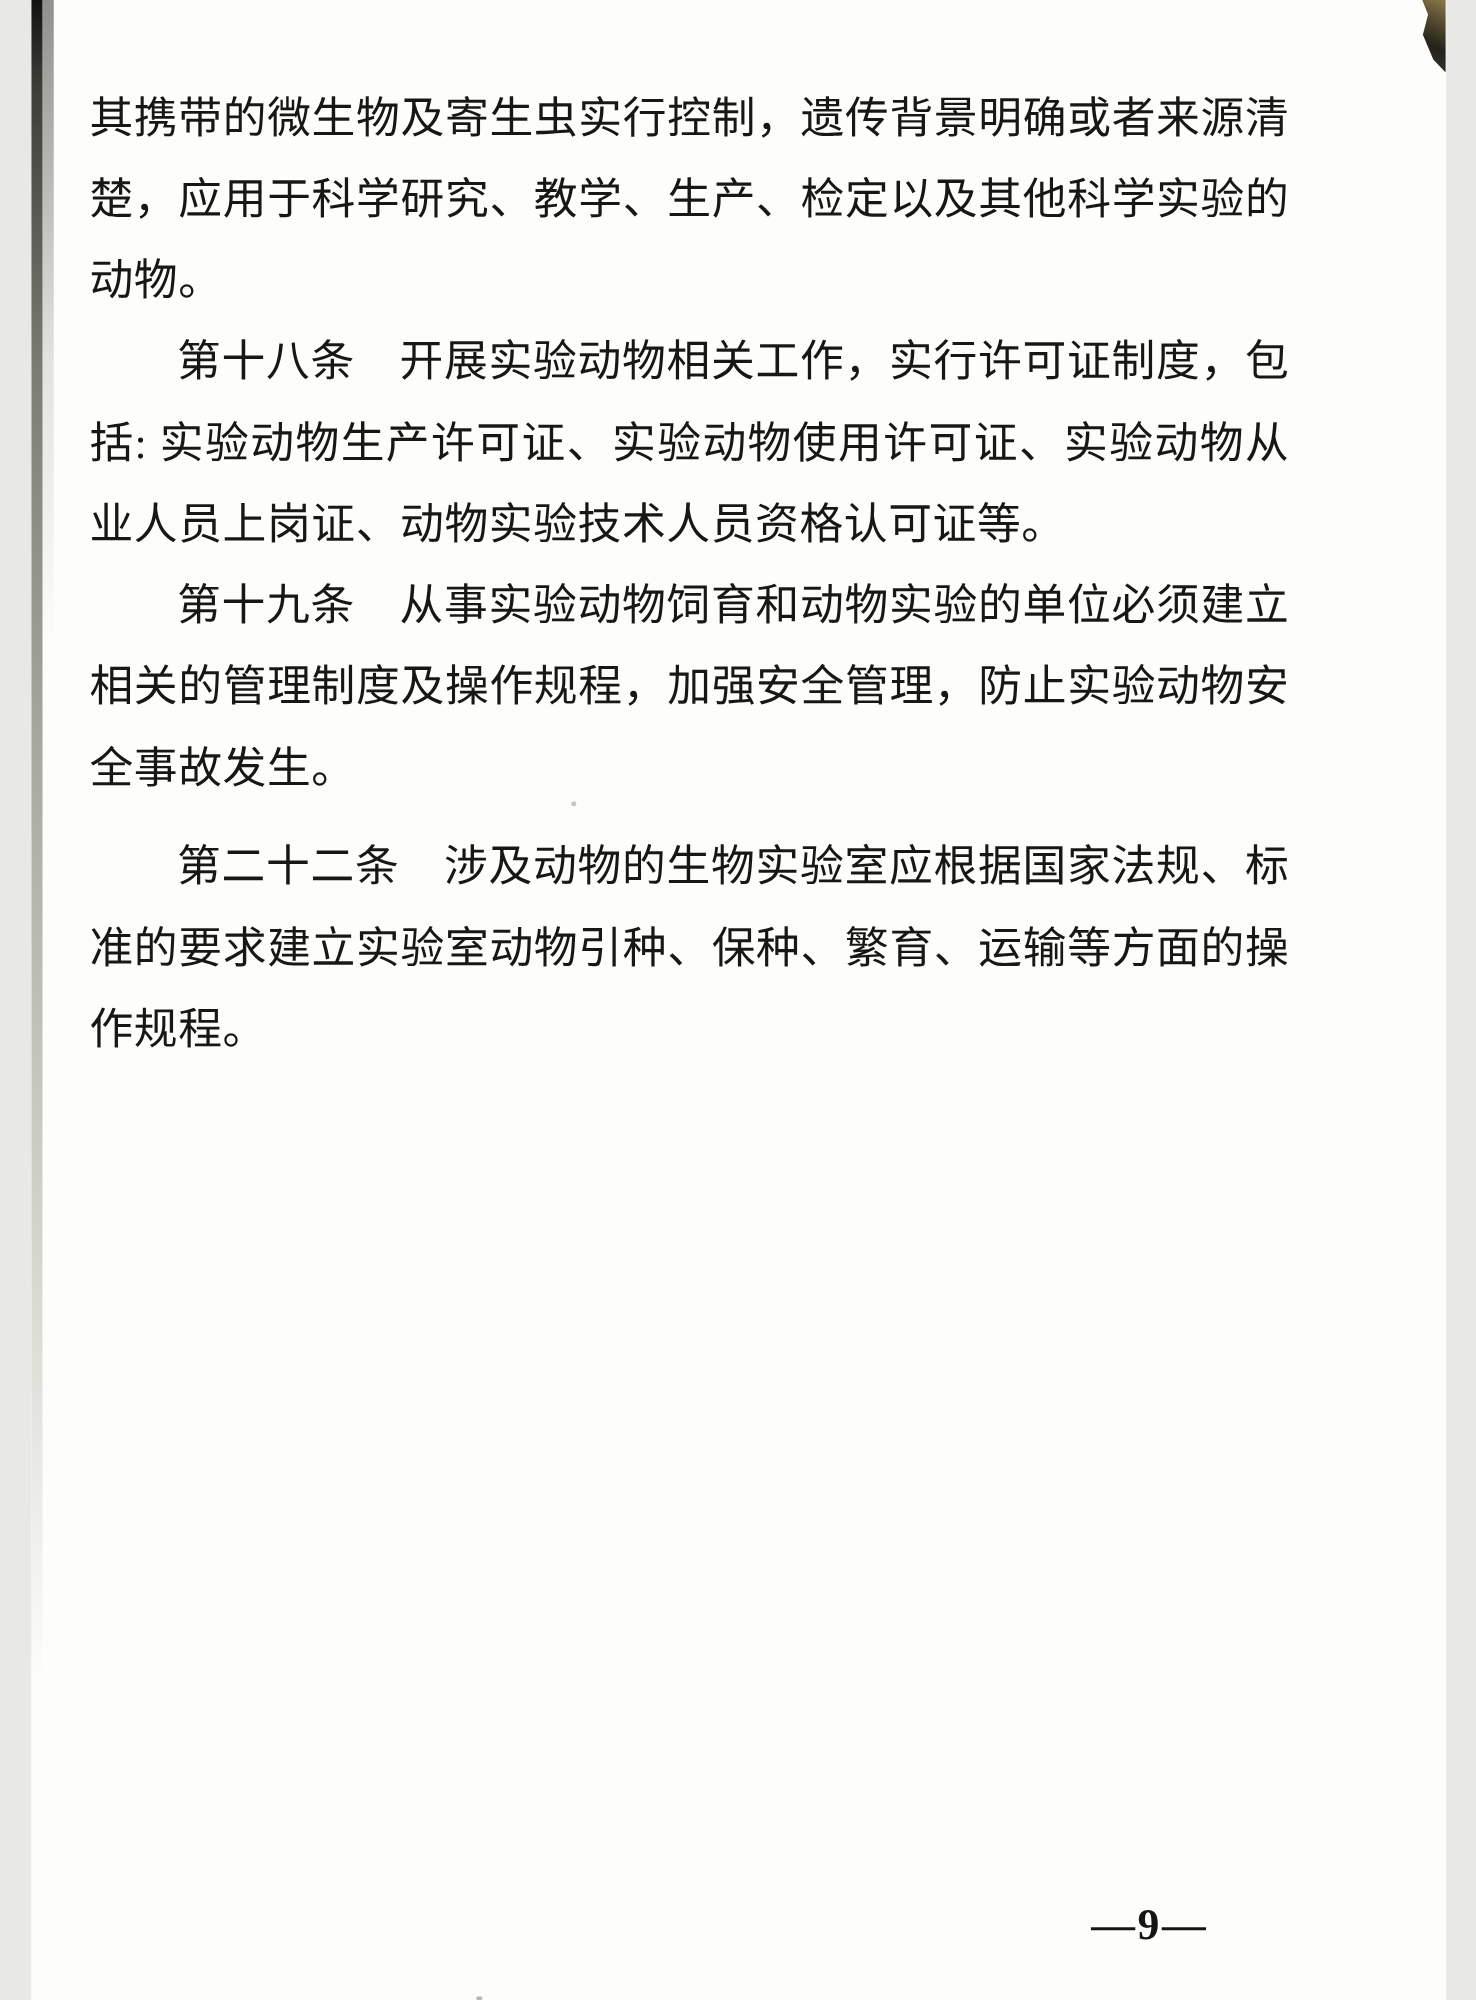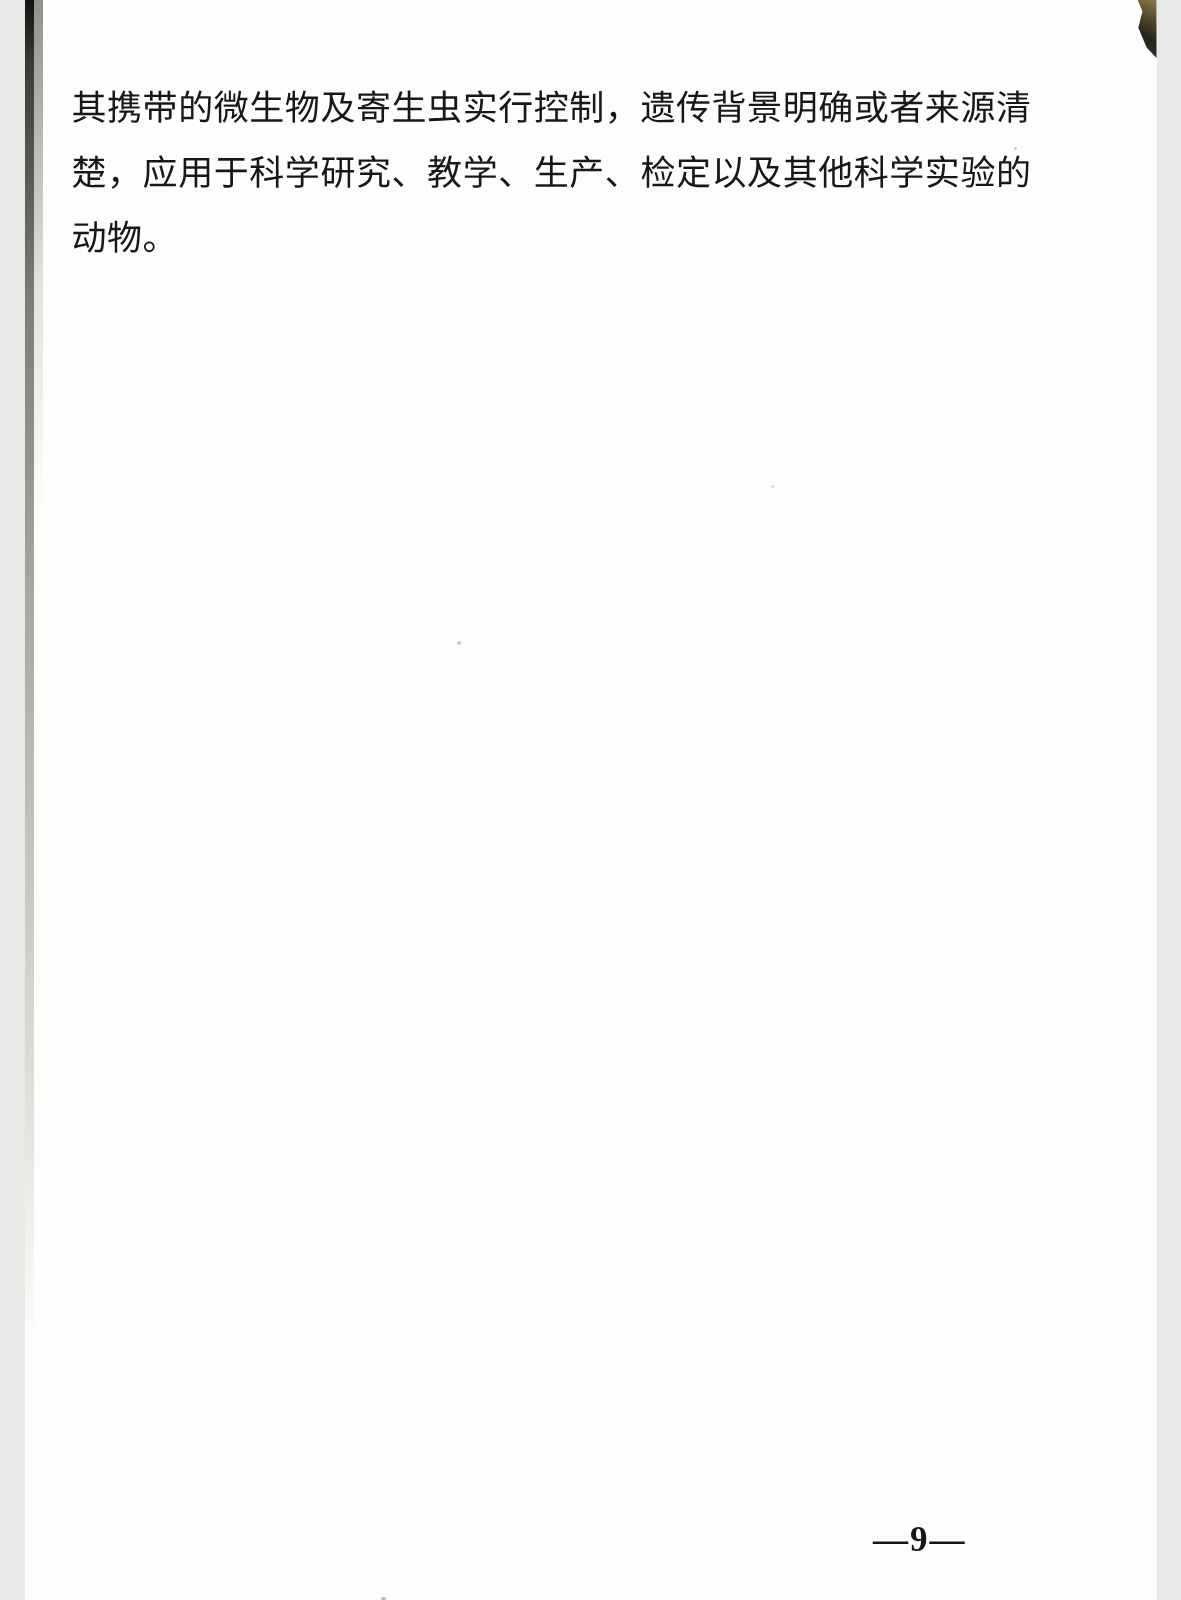--- a/index.html
+++ b/index.html
@@ -88,16 +88,19 @@
   <div class="edge-fade"></div>
   <div class="corner-artifact"></div>
 
   <div class="speck s1"></div>
   <div class="speck s2"></div>
   <div class="speck s3"></div>
   <div class="speck s4"></div>
 
   <div class="content">
       <p class="par">其携带的微生物及寄生虫实行控制，遗传背景明确或者来源清楚，应用于科学研究、教学、生产、检定以及其他科学实验的动物。</p>
+      <p class="par indent">第十八条　开展实验动物相关工作，实行许可证制度，包括: 实验动物生产许可证、实验动物使用许可证、实验动物从业人员上岗证、动物实验技术人员资格认可证等。</p>
+      <p class="par indent">第十九条　从事实验动物饲育和动物实验的单位必须建立相关的管理制度及操作规程，加强安全管理，防止实验动物安全事故发生。</p>
+      <p class="par indent">第二十二条　涉及动物的生物实验室应根据国家法规、标准的要求建立实验室动物引种、保种、繁育、运输等方面的操作规程。</p>
     </div>
 
   <div class="page-number">—9—</div>
 </div>
 
 </body></html>

